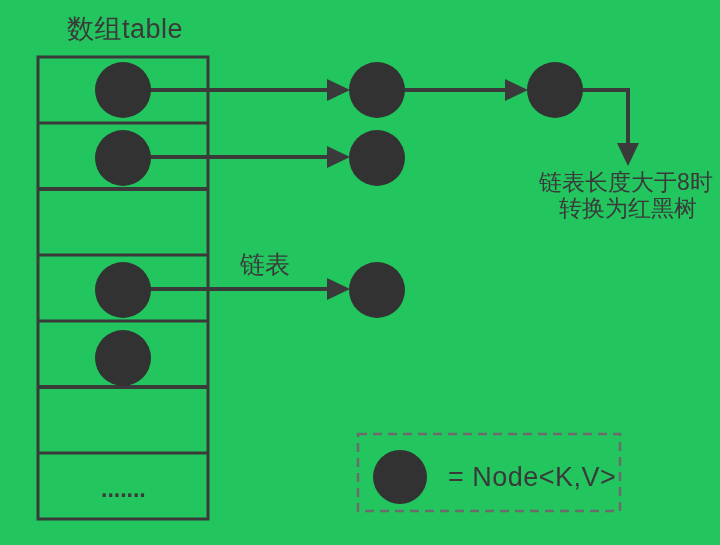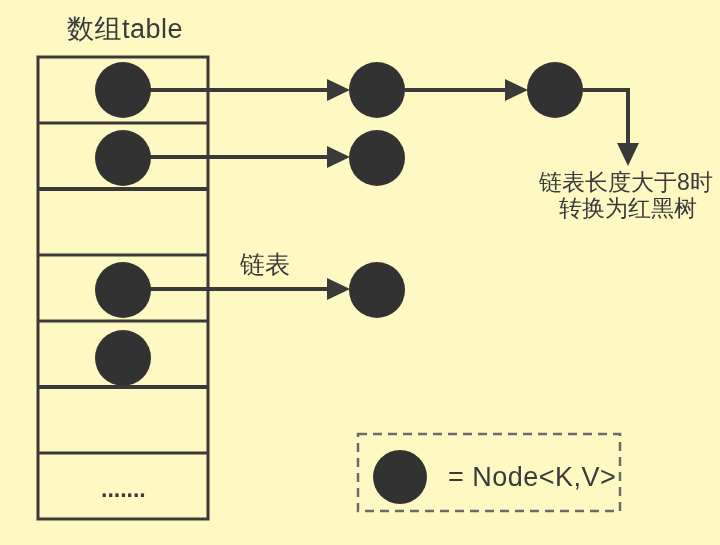--- a/index.html
+++ b/index.html
@@ -5,21 +5,21 @@
   html, body {
     margin: 0;
     padding: 0;
     background: #ffffff;
     font-family: "Liberation Sans", sans-serif;
   }
   .canvas {
     position: relative;
     width: 720px;
     height: 545px;
-    background: #fef9c3;
+    background: #22c55e;
     overflow: hidden;
   }
   svg text {
     fill: #3a3a3a;
   }
 </style>
 </head>
 <body>
 
 <div class="canvas">

